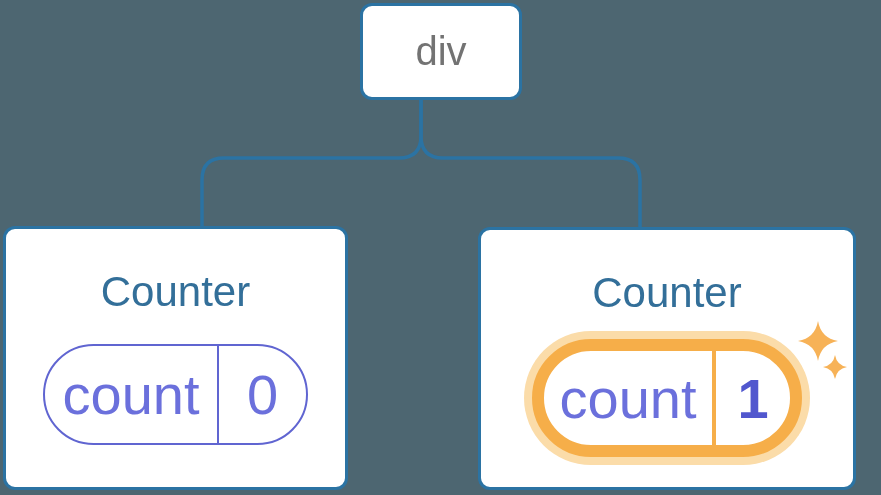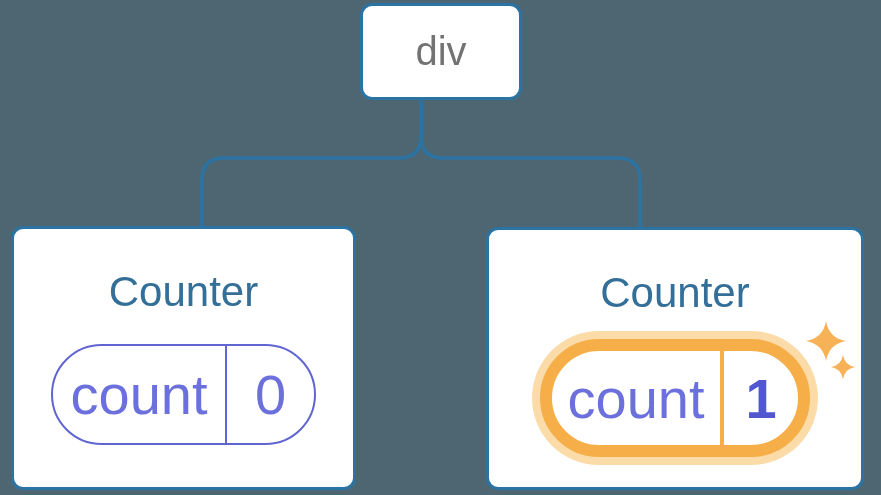--- a/index.html
+++ b/index.html
@@ -41,21 +41,20 @@
     font-weight: 400;
     color: #737373;
     margin-left: 20px;
   }
   .card {
     position: absolute;
     background: #ffffff;
     border: 3px solid #2B73A3;
     border-radius: 12px;
     box-sizing: border-box;
-    margin-left: 8px;
   }
   .card-left {
     left: 3px;
     top: 226px;
     width: 345px;
     height: 264px;
   }
   .card-right {
     left: 478px;
     top: 227px;

